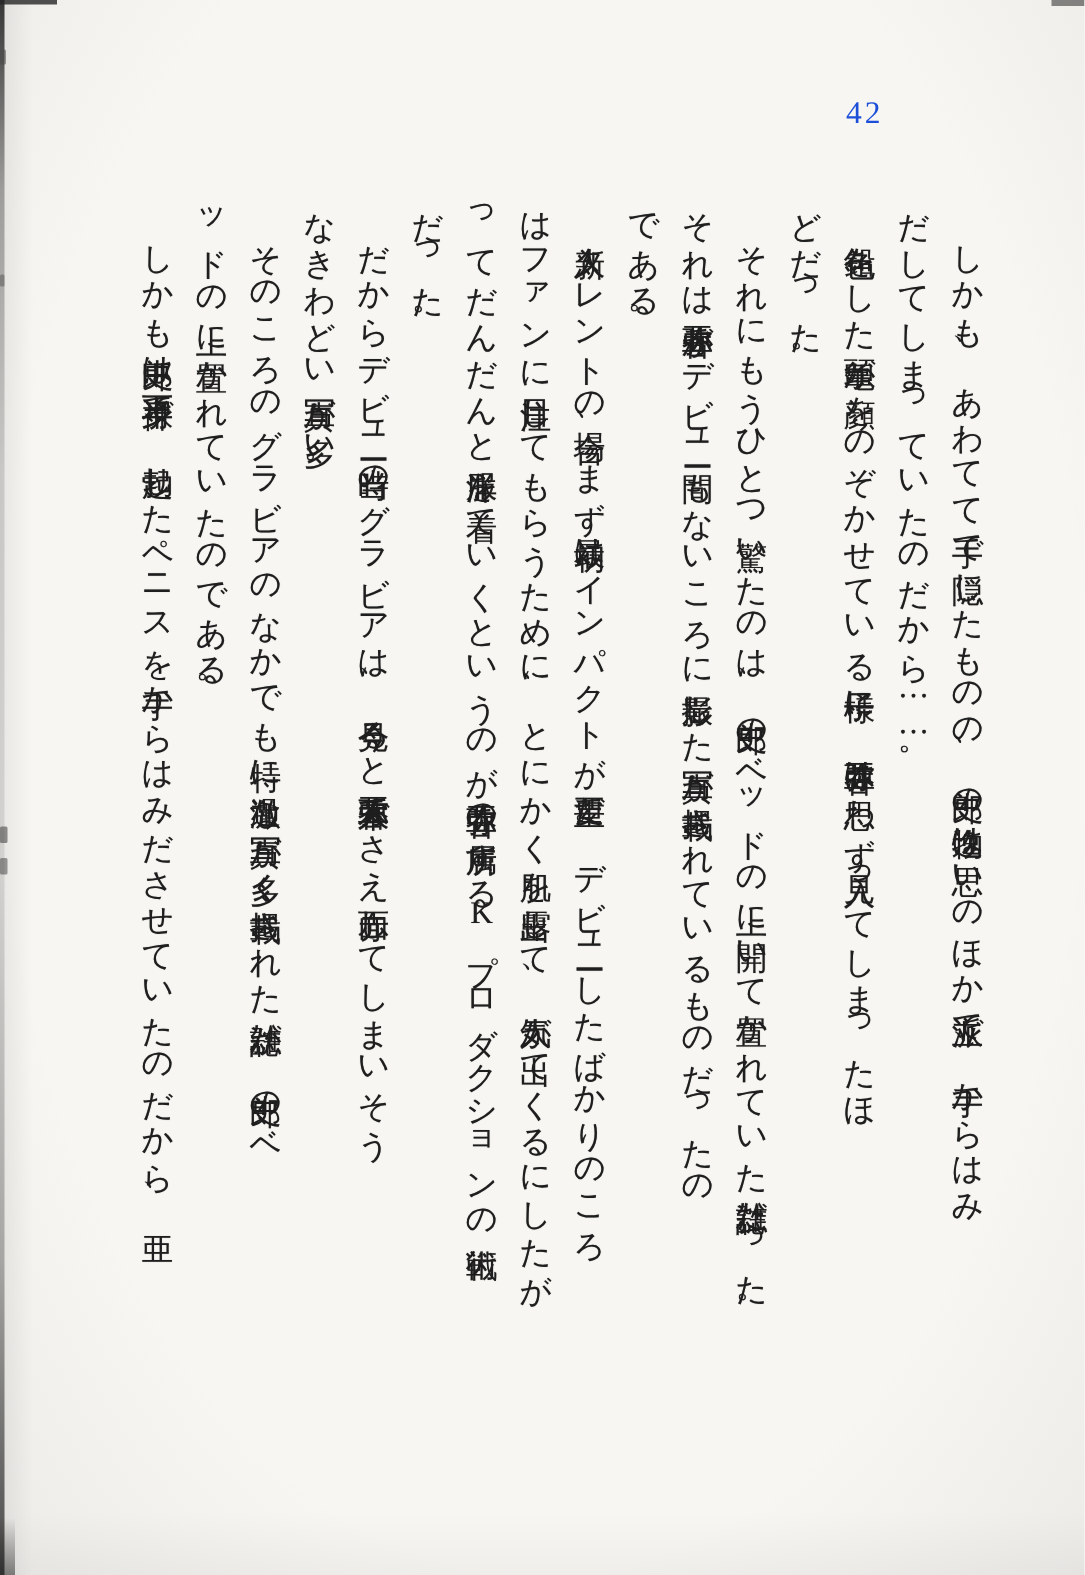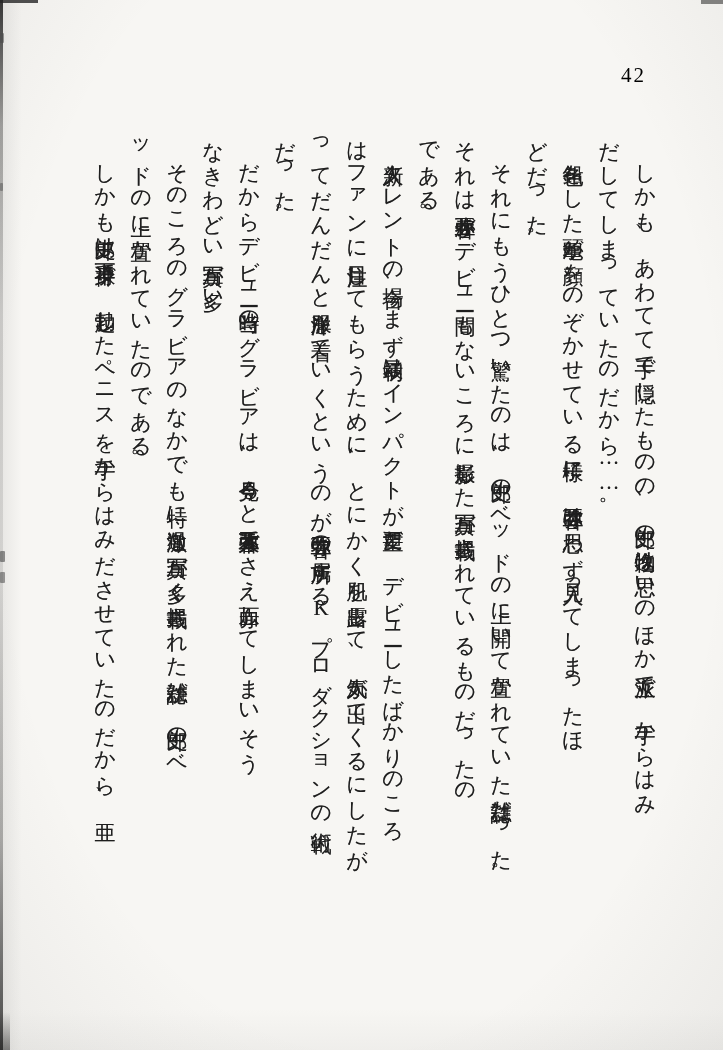--- a/index.html
+++ b/index.html
@@ -31,22 +31,22 @@
   .tick-3{top:551px;width:5px;height:11px;opacity:.6;}
   .tick-4{top:572px;width:5px;height:11px;opacity:.55;}
   .corner-mark{position:absolute;background:#262626;}
   .top-left-mark{left:0;top:0;width:38px;height:3px;opacity:.8;}
   .top-right-mark{right:0;top:0;width:22px;height:4px;opacity:.55;}
   .bottom-left-shade{
     position:absolute;left:0;bottom:0;width:10px;height:38px;
     background:linear-gradient(0deg, rgba(25,25,25,.5), rgba(25,25,25,0));
   }
   .page-number{
-    position:absolute;left:621px;top:63px;
-    font-size:21px;color:#000000;letter-spacing:2px;
+    position:absolute;left:564px;top:63px;
+    font-size:21px;color:#1d4ed8;letter-spacing:2px;
   }
   
   .text-block{
     position:absolute;top:127px;right:60px;height:819px;
     writing-mode:vertical-rl;text-orientation:upright;
     font-size:21px;line-height:36px;letter-spacing:0.5px;
     color:#1e1e1e;
     text-shadow:0 0 0.5px rgba(30,30,30,0.55);
   }
   .tcol{margin:0;white-space:nowrap;}

